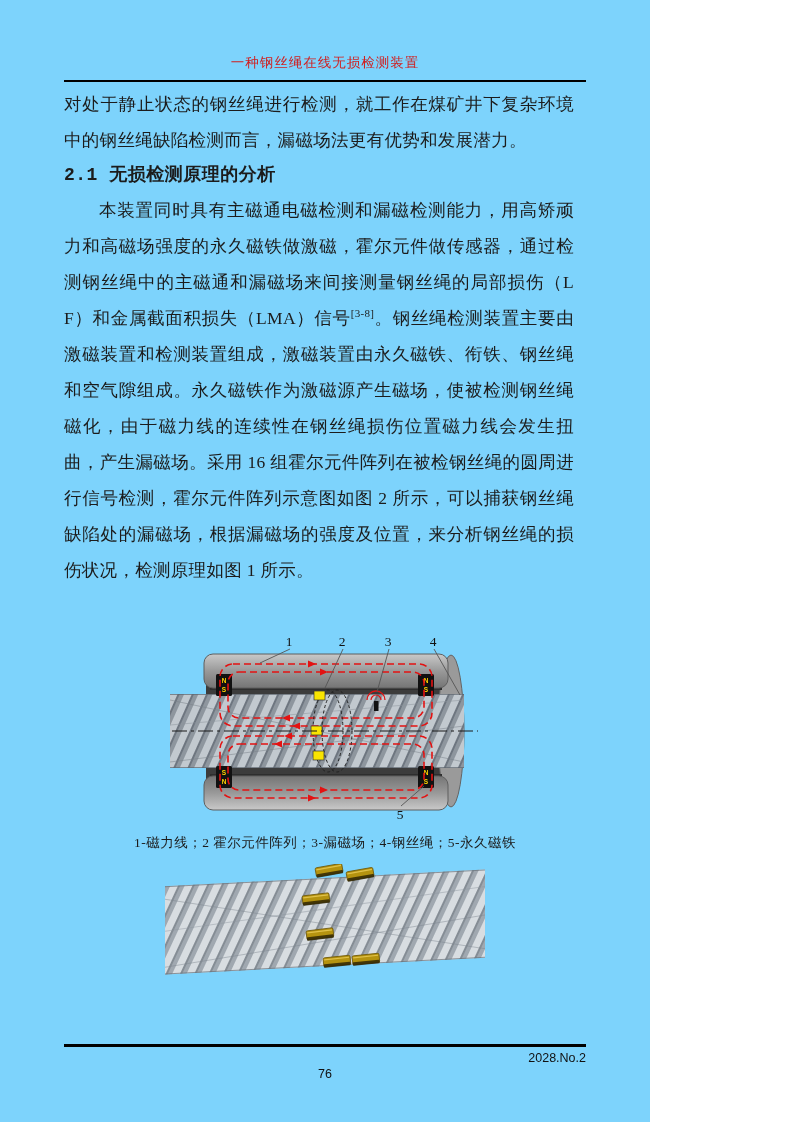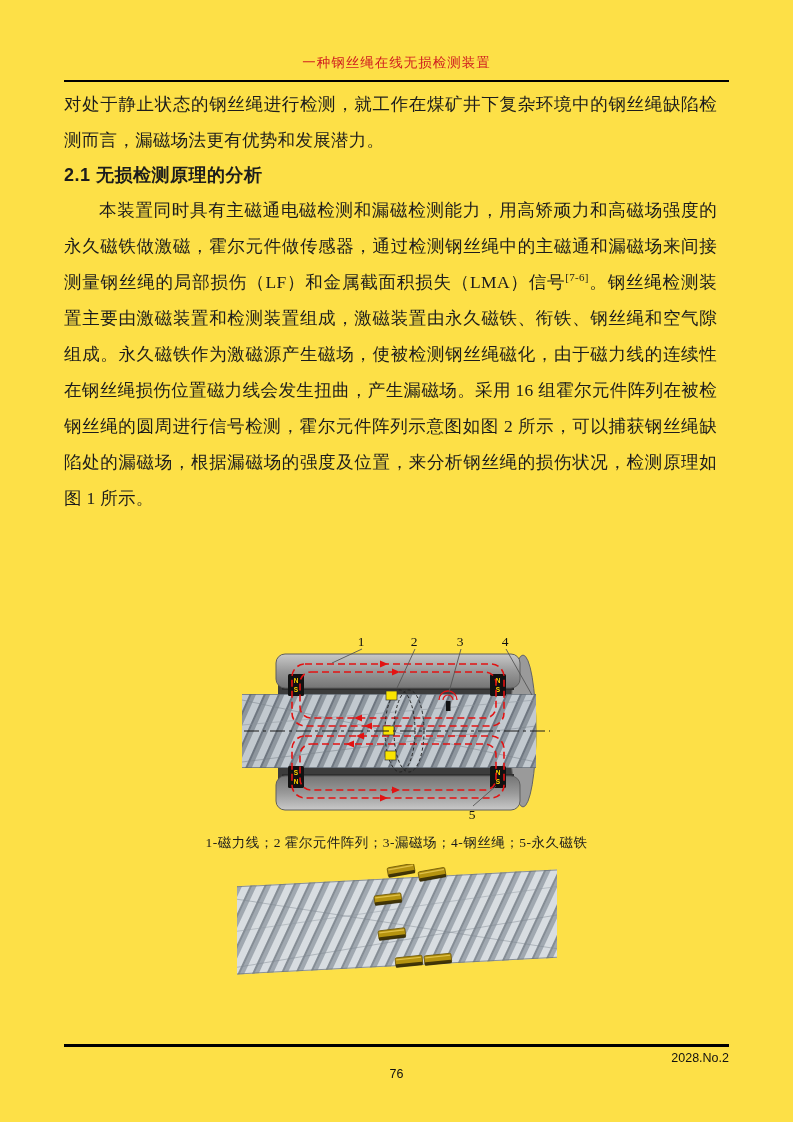--- a/index.html
+++ b/index.html
@@ -1,31 +1,31 @@
 <!DOCTYPE html>
 <html><head>
 <meta charset="utf-8">
 <style>
   html,body{margin:0;padding:0;background:#ffffff;}
   .page{
-    position:relative;width:793px;height:1122px;background:#fde047;overflow:hidden;
+    position:relative;width:650px;height:1122px;background:#7dd3fc;overflow:hidden;
     font-family:"Liberation Serif","DejaVu Serif",serif;color:#1c1c1c;
   }
   
   .hdr{position:absolute;left:64px;right:64px;top:54px;text-align:center;
        border-bottom:2px solid #000;padding-bottom:8px;}
   .hdr-title{font-size:13.5px;color:#d02020;letter-spacing:1px;}
   
   .bodytext{position:absolute;top:86px;left:64px;right:76px;}
   .para{margin:0;font-size:17.5px;line-height:36px;text-align:justify;text-align-last:left;
         word-break:break-all;letter-spacing:0.3px;}
   .para.indent{text-indent:2em;}
   .h2{margin:0;font-family:"Liberation Sans","DejaVu Sans",sans-serif;font-weight:bold;
       font-size:20px;line-height:36px;letter-spacing:0.5px;}
-  .h3{margin:0;font-family:Liberation Sans, sans-serif;font-weight:bold;
+  .h3{margin:0;font-family:Liberation Mono, monospace;font-weight:bold;
       font-size:18px;line-height:34px;letter-spacing:0.5px;}
   sup.cite{font-size:11px;line-height:0;}
   
   .figures{position:absolute;top:630px;left:0;right:0;text-align:center;}
   .figsvg{display:block;margin:0 auto;}
   .fig-legend{font-size:13.5px;margin-top:6px;letter-spacing:0.5px;}
   .fig-caption{font-family:"Liberation Sans","DejaVu Sans",sans-serif;font-weight:bold;
                font-size:14.5px;margin-top:4px;letter-spacing:1px;}
   .fig-caption.f2{font-size:15px;margin-top:8px;}
   .fig2wrap{margin-top:12px;}
@@ -44,21 +44,21 @@
 
 <div class="page">
 
   <div class="hdr">
     <div class="hdr-title">一种钢丝绳在线无损检测装置</div>
   </div>
 
   <div class="bodytext">
     <p class="para">对处于静止状态的钢丝绳进行检测，就工作在煤矿井下复杂环境中的钢丝绳缺陷检测而言，漏磁场法更有优势和发展潜力。</p>
     <div class="h3">2.1 无损检测原理的分析</div>
-    <p class="para indent"><span>本装置同时具有主磁通电磁检测和漏磁检测能力，用高矫顽力和高磁场强度的永久磁铁做激磁，霍尔元件做传感器，通过检测钢丝绳中的主磁通和漏磁场来间接测量钢丝绳的局部损伤（LF）和金属截面积损失（LMA）信号</span><sup class="cite">[7-6]</sup><span>。钢丝绳检测装置主要由激磁装置和检测装置组成，激磁装置由永久磁铁、衔铁、钢丝绳和空气隙组成。永久磁铁作为激磁源产生磁场，使被检测钢丝绳磁化，由于磁力线的连续性在钢丝绳损伤位置磁力线会发生扭曲，产生漏磁场。采用 16 组霍尔元件阵列在被检钢丝绳的圆周进行信号检测，霍尔元件阵列示意图如图 2 所示，可以捕获钢丝绳缺陷处的漏磁场，根据漏磁场的强度及位置，来分析钢丝绳的损伤状况，检测原理如图 1 所示。</span></p>
+    <p class="para indent"><span>本装置同时具有主磁通电磁检测和漏磁检测能力，用高矫顽力和高磁场强度的永久磁铁做激磁，霍尔元件做传感器，通过检测钢丝绳中的主磁通和漏磁场来间接测量钢丝绳的局部损伤（LF）和金属截面积损失（LMA）信号</span><sup class="cite">[3-8]</sup><span>。钢丝绳检测装置主要由激磁装置和检测装置组成，激磁装置由永久磁铁、衔铁、钢丝绳和空气隙组成。永久磁铁作为激磁源产生磁场，使被检测钢丝绳磁化，由于磁力线的连续性在钢丝绳损伤位置磁力线会发生扭曲，产生漏磁场。采用 16 组霍尔元件阵列在被检钢丝绳的圆周进行信号检测，霍尔元件阵列示意图如图 2 所示，可以捕获钢丝绳缺陷处的漏磁场，根据漏磁场的强度及位置，来分析钢丝绳的损伤状况，检测原理如图 1 所示。</span></p>
   </div>
 
   <div class="figures">
 
     <svg class="figsvg" width="310" height="198" viewBox="0 0 310 198">
       <defs>
         <pattern id="rope1" width="13" height="13" patternUnits="userSpaceOnUse" patternTransform="rotate(24)">
           <rect width="13" height="13" fill="#8e969e"></rect>
           <rect width="7" height="13" fill="#c2c9cf"></rect>
           <rect x="7" width="2" height="13" fill="#6e7680"></rect>

